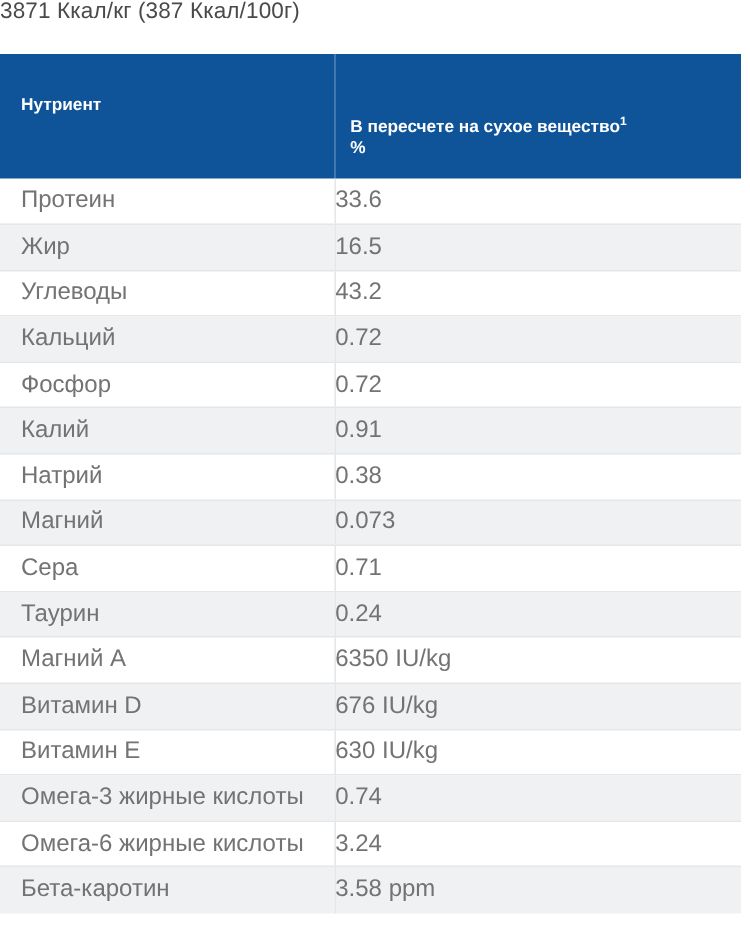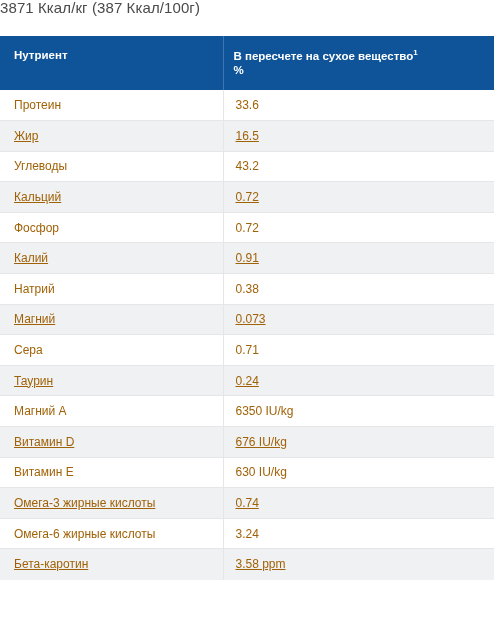--- a/index.html
+++ b/index.html
@@ -68,47 +68,47 @@
   }
   thead th.th-name {
     vertical-align: middle;
     padding-top: 0;
     padding-bottom: 16px;
   }
   thead th.th-value {
     border-left: 1px solid #3d76b0;
     padding-left: 10px;
   }
-  .th-value-line1 { display: block; }
+  .th-value-line1 { display: block; margin-top: 29px; }
   .th-value-line2 { display: block; }
   .sup-mark {
     font-size: 8px;
     vertical-align: super;
     line-height: 0;
   }
 
   
   tbody td {
-    font-size: 12px;
-    color: #a16207;
+    font-size: 16px;
+    color: #737373;
     height: 30.6px;
     padding: 0 10px 0 14px;
     box-sizing: border-box;
     border-bottom: 1px solid #e4e6e8;
     vertical-align: middle;
     white-space: nowrap;
     overflow: hidden;
     text-overflow: ellipsis;
   }
   tbody td.cell-value {
     border-left: 1px solid #e4e6e8;
-    padding-left: 12px;
+    padding-left: 0;
   }
   tbody tr.row-odd  td { background: #ffffff; }
-  tbody tr.row-even td { background: #f0f1f3; text-decoration: underline; }
+  tbody tr.row-even td { background: #f0f1f3; }
   tbody tr:last-child td { border-bottom: none; }
 </style>
 </head>
 <body>
 
 <div id="page">
 
   <div class="title-wrap">
     <div class="title-text">3871 Ккал/кг (387 Ккал/100г)</div>
   </div>

